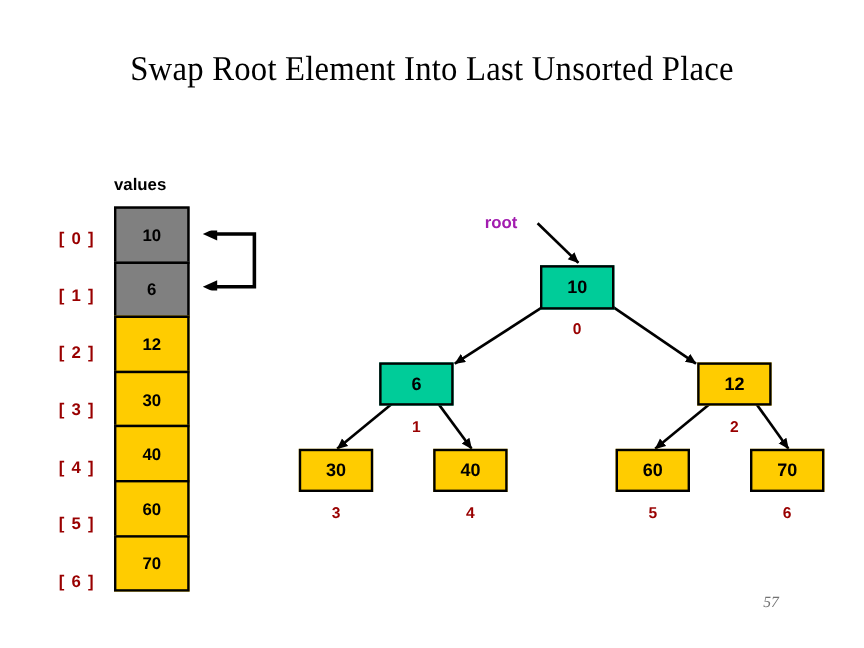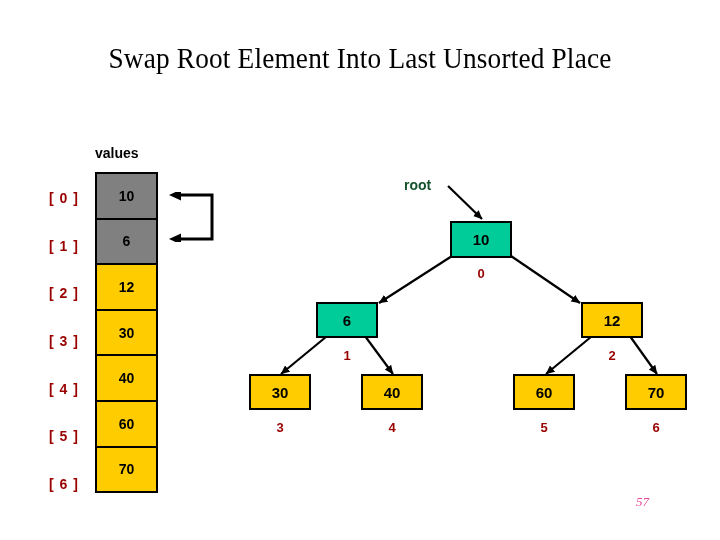--- a/index.html
+++ b/index.html
@@ -125,32 +125,32 @@
     color: #990000;
     width: 30px;
   }
 
   .root-label {
     position: absolute;
     left: 404px;
     top: 177px;
     font-size: 14px;
     font-weight: bold;
-    color: #14532d;
+    color: #a21caf;
   }
 
   
   .page-number {
     position: absolute;
     left: 636px;
     top: 494px;
     font-family: "Liberation Serif", serif;
     font-style: italic;
     font-size: 13px;
-    color: #ec4899;
+    color: #737373;
   }
 </style>
 </head>
 <body>
 
 <div id="slide">
 
   <div class="slide-title">Swap Root Element Into Last Unsorted Place</div>
 
   <div class="array-header">values</div>

